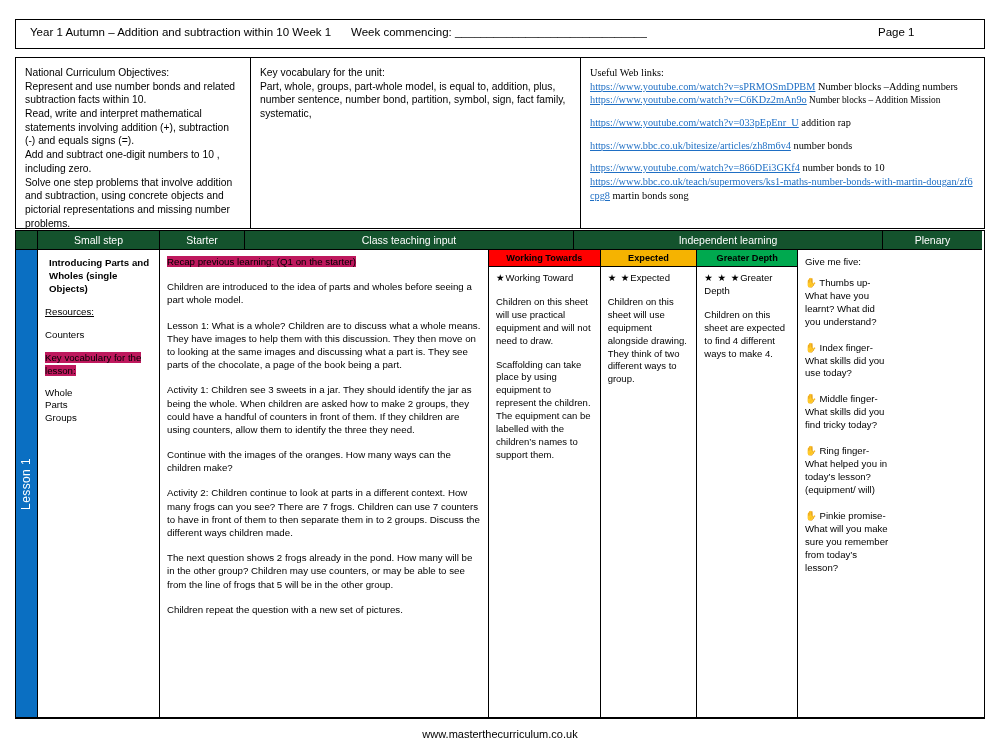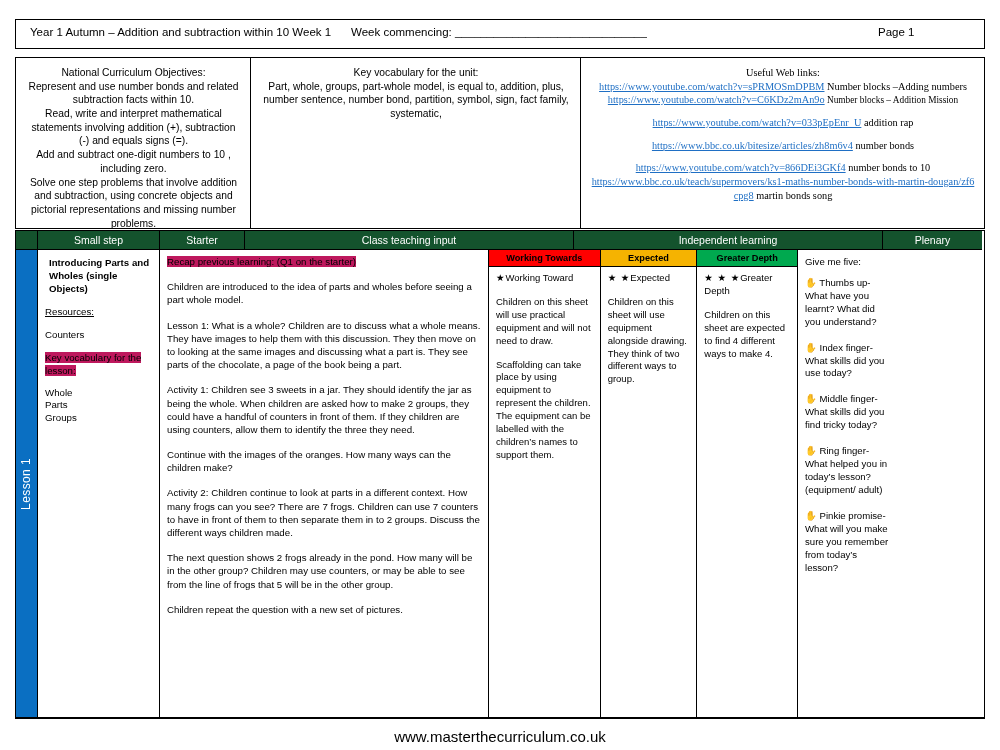--- a/index.html
+++ b/index.html
@@ -54,21 +54,20 @@
     display: flex;
     box-sizing: border-box;
     border: 1.5px solid #000;
   }
   .info-cell {
     box-sizing: border-box;
     padding: 8px 8px 4px 9px;
     font-size: 10.3px;
     line-height: 1.33;
     overflow: hidden;
-    text-align: center;
   }
   .info-cell.nc { width: 235px; border-right: 1.5px solid #000; }
   .info-cell.vocab { width: 330px; border-right: 1.5px solid #000; }
   .info-cell.links { width: 403px; font-family: Liberation Serif, serif; }
   .info-cell p { margin: 0; }
   .link {
     color: #1f6fc4;
     text-decoration: underline;
     word-break: break-all;
   }
@@ -214,21 +213,21 @@
     top: 718px;
     width: 970px;
     border-top: 1.5px solid #000;
   }
   .footer-url {
     position: absolute;
     top: 728px;
     left: 0;
     width: 1000px;
     text-align: center;
-    font-size: 15px;
+    font-size: 11px;
   }
   .logo {
     position: absolute;
     right: 8px;
     bottom: 2px;
     width: 118px;
     height: 38px;
   }
   .logo-text {
     position: absolute;
@@ -367,21 +366,21 @@
 
         </div>
       </div>
 
       <div class="body-cell plenary-cell c-plenary">
         <p class="ptitle">Give me five:</p>
         <div id="plenary-items">
             <p class="pitem"><span class="hand">✋</span><span> Thumbs up- What have you learnt? What did you understand?</span></p>
             <p class="pitem"><span class="hand">✋</span><span> Index finger- What skills did you use today?</span></p>
             <p class="pitem"><span class="hand">✋</span><span> Middle finger- What skills did you find tricky today?</span></p>
-            <p class="pitem"><span class="hand">✋</span><span> Ring finger- What helped you in today’s lesson? (equipment/ adult)</span></p>
+            <p class="pitem"><span class="hand">✋</span><span> Ring finger- What helped you in today’s lesson? (equipment/ will)</span></p>
             <p class="pitem"><span class="hand">✋</span><span> Pinkie promise- What will you make sure you remember from today’s lesson?</span></p>
           </div>
       </div>
 
     </div>
   </div>
 
   <div class="footer-line"></div>
   <div class="footer-url">www.masterthecurriculum.co.uk</div>
 

